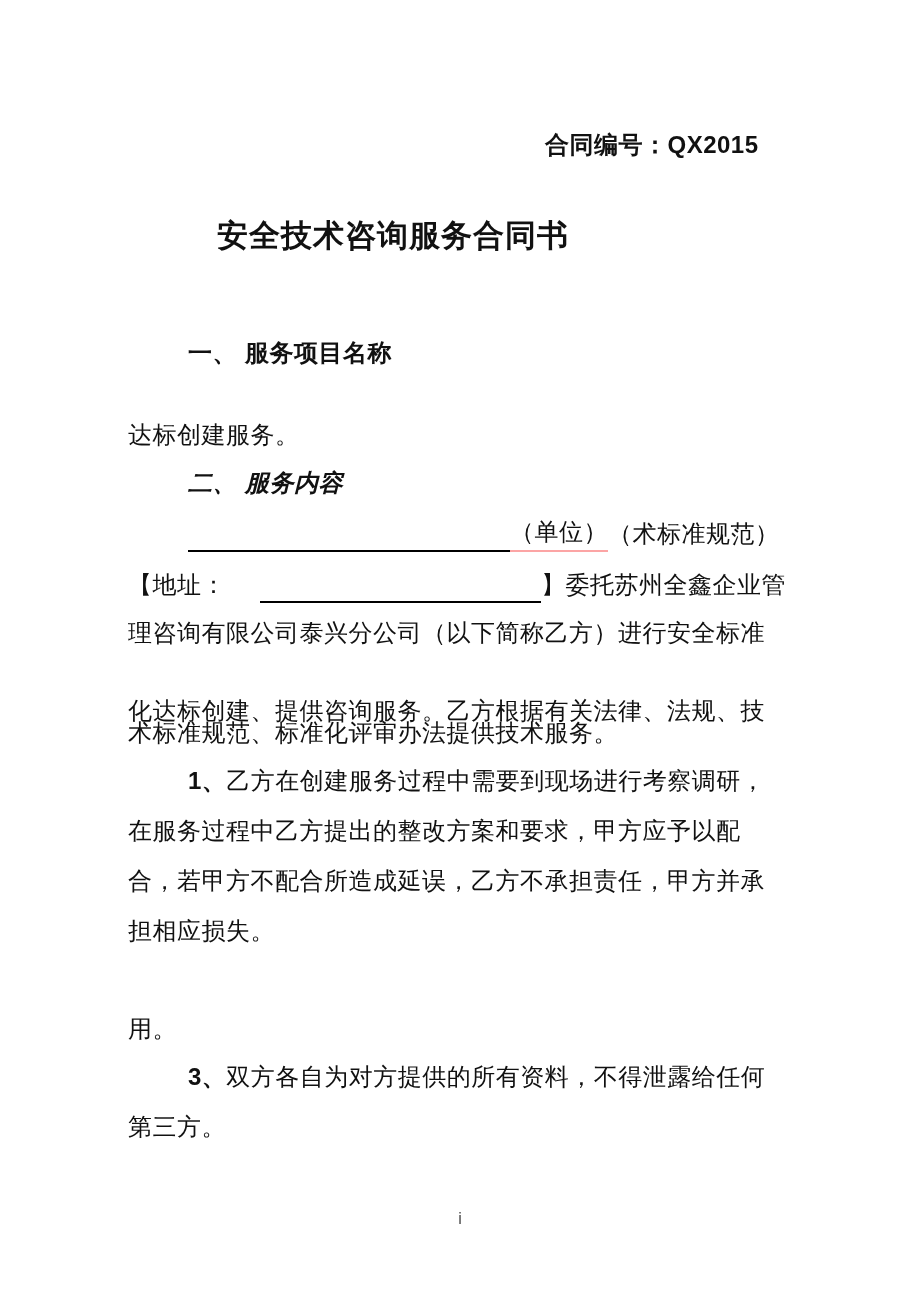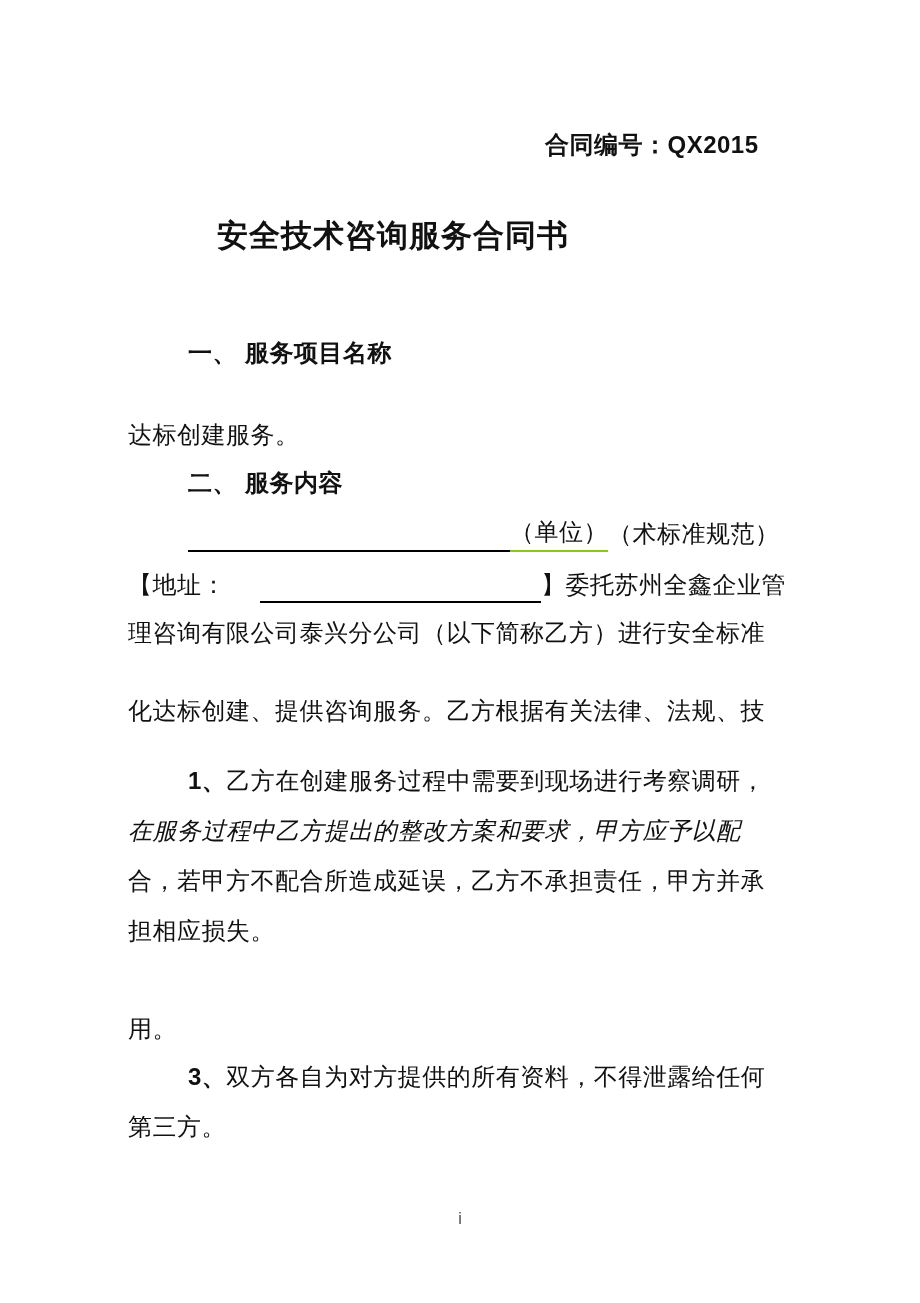--- a/index.html
+++ b/index.html
@@ -19,28 +19,28 @@
     line-height:36px;
     font-size:24px;
     white-space:nowrap;
     letter-spacing:0.5px;
   }
   .l-contractno{left:545px;top:127px;font-weight:bold;}
   .l-title{left:0;width:786px;text-align:center;top:214px;font-size:31px;height:44px;line-height:44px;font-weight:bold;letter-spacing:1px;}
   .l-h1{left:188px;top:322px;font-weight:bold;margin-top:13px;}
   .l-blank1{left:188px;top:366px;}
   .l-after1{left:128px;top:417px;}
-  .l-h2{left:188px;top:465px;font-weight:bold;}
+  .l-h2{left:188px;top:465px;font-weight:bold;font-style:italic;}
   .l-unit{left:188px;top:514px;}
   .l-addr{left:128px;top:565px;}
   .l-b1{left:128px;top:615px;text-align:right;}
   .l-b2{left:128px;top:665px;margin-top:28px;}
   .l-b3{left:128px;top:715px;}
   .l-i1a{left:188px;top:763px;}
-  .l-i1b{left:128px;top:813px;font-style:italic;}
+  .l-i1b{left:128px;top:813px;}
   .l-i1c{left:128px;top:863px;}
   .l-i1d{left:128px;top:913px;}
   .l-i2a{left:188px;top:961px;}
   .l-i2b{left:128px;top:1011px;}
   .l-i3a{left:188px;top:1059px;}
   .l-i3b{left:128px;top:1109px;}
   .l-footer{left:0;width:920px;text-align:center;top:1208px;font-size:16px;height:22px;line-height:22px;color:#4a4a4a;letter-spacing:0;}
   .blank{
     display:inline-block;
     height:36px;
@@ -48,21 +48,21 @@
     border-bottom:2px solid #000000;
     vertical-align:bottom;
   }
   .w-349{width:349px;}
   .w-322{width:322px;}
   .w-281{width:281px;margin-left:34px;}
   .underlined{
     display:inline-block;
     height:36px;
     line-height:36px;
-    border-bottom:2px solid #84cc16;
+    border-bottom:2px solid #fca5a5;
     vertical-align:bottom;
   }
   .marker{font-weight:bold;}
   .gap-sm{margin-right:8px;}
   .gap-md{margin-right:14px;}
 </style>
 </head>
 <body>
 
 <div class="page">
@@ -85,20 +85,21 @@
   <div class="line l-unit">
     <span class="blank w-322"></span><span class="underlined">（单位）</span><span>（术标准规范）</span>
   </div>
 
   <div class="line l-addr">
     <span>【地址：</span><span class="blank w-281"></span><span>】委托苏州全鑫企业管</span>
   </div>
 
   <div class="line l-b1">理咨询有限公司泰兴分公司（以下简称乙方）进行安全标准</div>
   <div class="line l-b2">化达标创建、提供咨询服务。乙方根据有关法律、法规、技</div>
+  <div class="line l-b3">术标准规范、标准化评审办法提供技术服务。</div>
 
   <div class="line l-i1a">
     <span class="marker">1、</span><span>乙方在创建服务过程中需要到现场进行考察调研，</span>
   </div>
   <div class="line l-i1b">在服务过程中乙方提出的整改方案和要求，甲方应予以配</div>
   <div class="line l-i1c">合，若甲方不配合所造成延误，乙方不承担责任，甲方并承</div>
   <div class="line l-i1d">担相应损失。</div>
 
   <div class="line l-i2b">用。</div>
 

